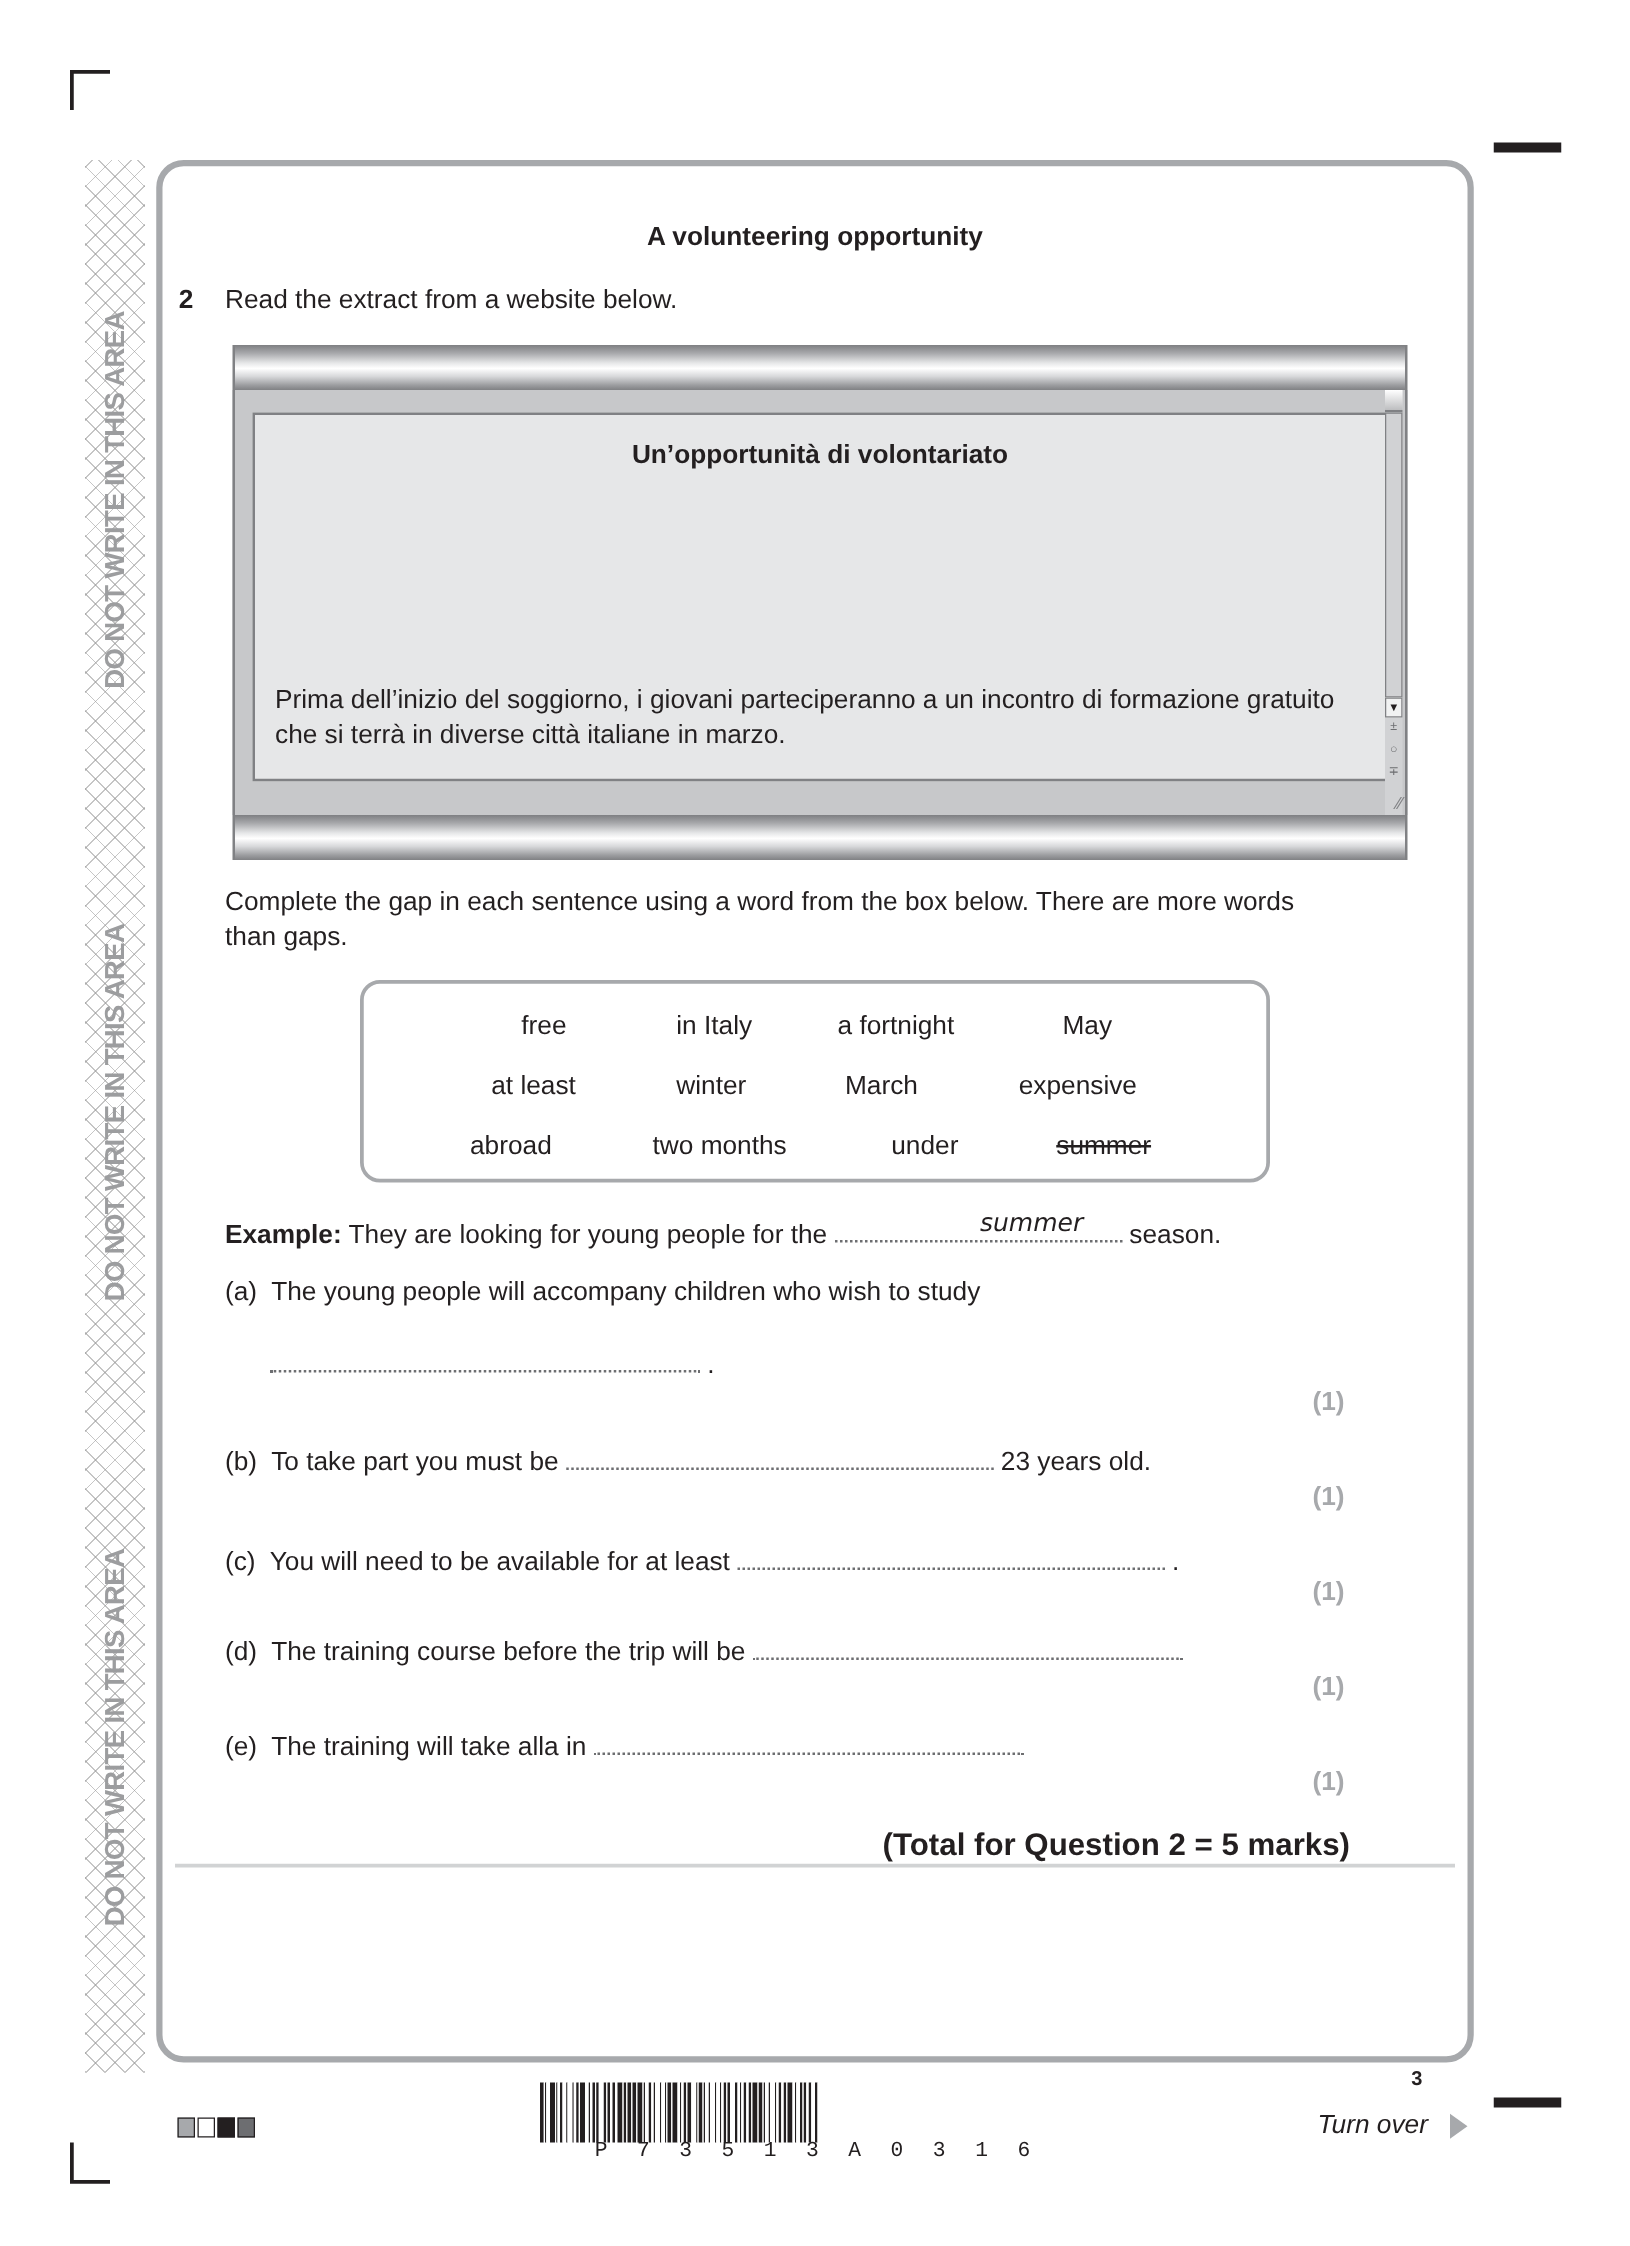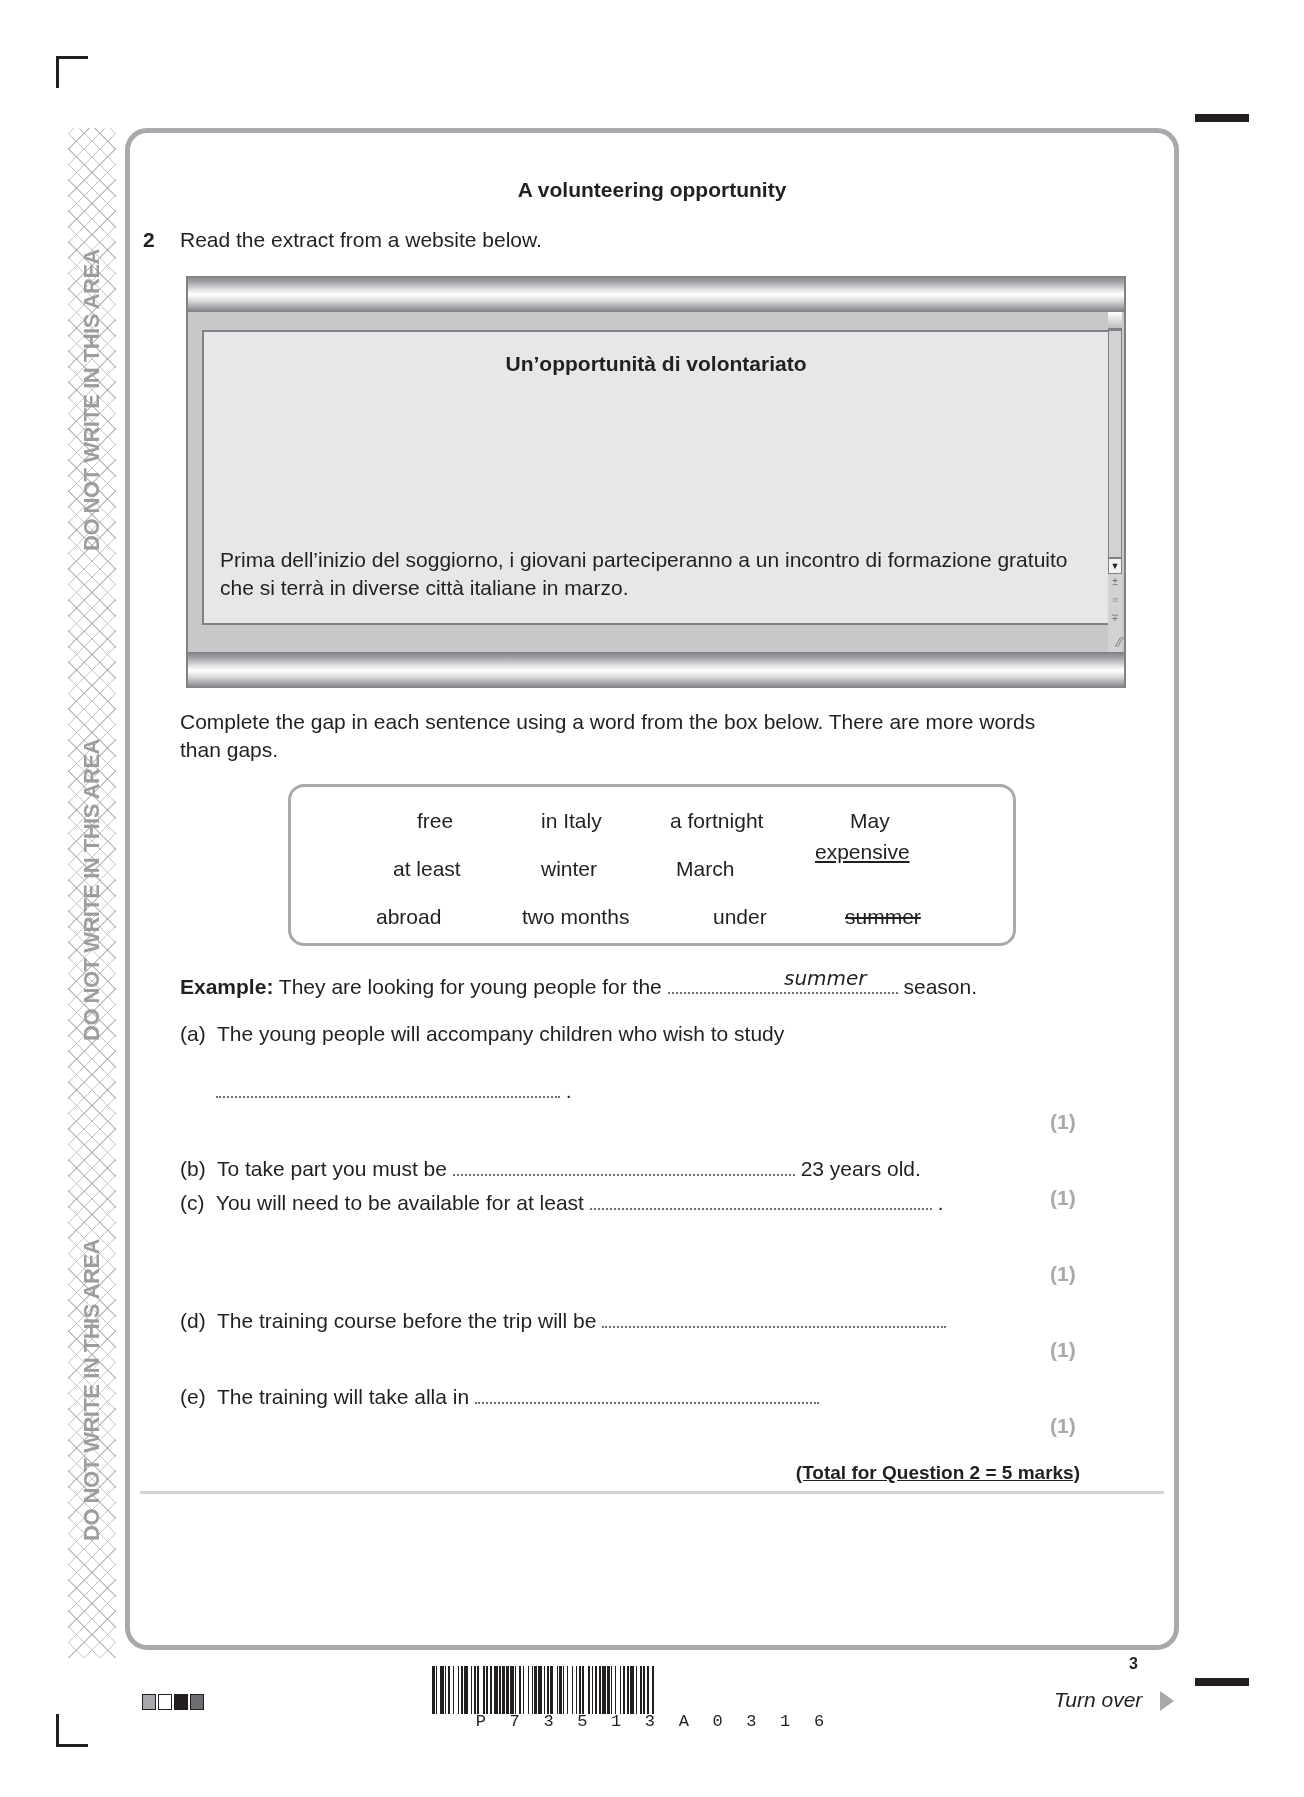--- a/index.html
+++ b/index.html
@@ -58,21 +58,21 @@
   .word-box { position: absolute; left: 288px; top: 784px; width: 728px; height: 162px;
     border: 3px solid #a7a9ac; border-radius: 16px; box-sizing: border-box; }
   .word { position: absolute; font-size: 21px; white-space: nowrap; }
   .word.struck { text-decoration: line-through; text-decoration-thickness: 2px; }
 
   .line { position: absolute; font-size: 21px; white-space: nowrap; }
   .dots { display: inline-block; border-bottom: 2px dotted #6d6e71; height: 18px; vertical-align: baseline; }
   .handwriting { position: absolute; font-family: "DejaVu Sans", sans-serif; font-style: italic; font-size: 20px; color: #231f20; }
   .mark { position: absolute; left: 1050px; font-weight: bold; font-size: 21px; color: #a7a9ac; }
 
-  .total { position: absolute; right: 224px; top: 1462px; font-weight: bold; font-size: 19px; text-decoration: underline; }
+  .total { position: absolute; right: 224px; top: 1462px; font-weight: bold; font-size: 25px; }
   .rule { position: absolute; left: 140px; top: 1491px; width: 1024px; height: 3px; background: #d1d3d4; }
 
   .page-no { position: absolute; left: 1129px; top: 1655px; font-weight: bold; font-size: 16px; }
   .turn-over { position: absolute; left: 1054px; top: 1688px; font-style: italic; font-size: 21px; color: #231f20; }
   .turn-arrow { position: absolute; left: 1160px; top: 1691px; width: 0; height: 0;
     border-top: 10px solid transparent; border-bottom: 10px solid transparent; border-left: 14px solid #a7a9ac; }
 
   .registration { position: absolute; left: 142px; top: 1694px; height: 16px; display: flex; gap: 2px; }
   .registration div { width: 14px; height: 16px; border: 1px solid #231f20; box-sizing: border-box; }
 
@@ -131,21 +131,21 @@
 
 <div class="word-box">
   <div class="word" style="left:126px; top:22px;">free</div>
   <div class="word" style="left:250px; top:22px;">in Italy</div>
   <div class="word" style="left:379px; top:22px;">a fortnight</div>
   <div class="word" style="left:559px; top:22px;">May</div>
 
   <div class="word" style="left:102px; top:70px;">at least</div>
   <div class="word" style="left:250px; top:70px;">winter</div>
   <div class="word" style="left:385px; top:70px;">March</div>
-  <div class="word" style="left:524px; top:53px;text-decoration:underline;">expensive</div>
+  <div class="word" style="left:524px; top:70px;">expensive</div>
 
   <div class="word" style="left:85px; top:118px;">abroad</div>
   <div class="word" style="left:231px; top:118px;">two months</div>
   <div class="word" style="left:422px; top:118px;">under</div>
   <div class="word struck" style="left:554px; top:118px;">summer</div>
 </div>
 
 <div class="line" style="left:180px; top:974px;">
   <b>Example</b><b>:</b>
   <span>They are looking for young people for the</span>
@@ -165,21 +165,21 @@
 <div class="mark" style="top:1110px;">(1)</div>
 
 <div class="line" style="left:180px; top:1156px;">
   <span>(b)</span>&nbsp;
   <span>To take part you must be</span>
   <span class="dots" style="width:342px;"></span>
   <span>23 years old.</span>
 </div>
 <div class="mark" style="top:1186px;">(1)</div>
 
-<div class="line" style="left:180px; top:1190px;text-align:right;">
+<div class="line" style="left:180px; top:1236px;text-align:right;">
   <span>(c)</span>&nbsp;
   <span>You will need to be available for at least</span>
   <span class="dots" style="width:342px;"></span>
   <span>.</span>
 </div>
 <div class="mark" style="top:1262px;">(1)</div>
 
 <div class="line" style="left:180px; top:1308px;">
   <span>(d)</span>&nbsp;
   <span>The training course before the trip will be</span>

